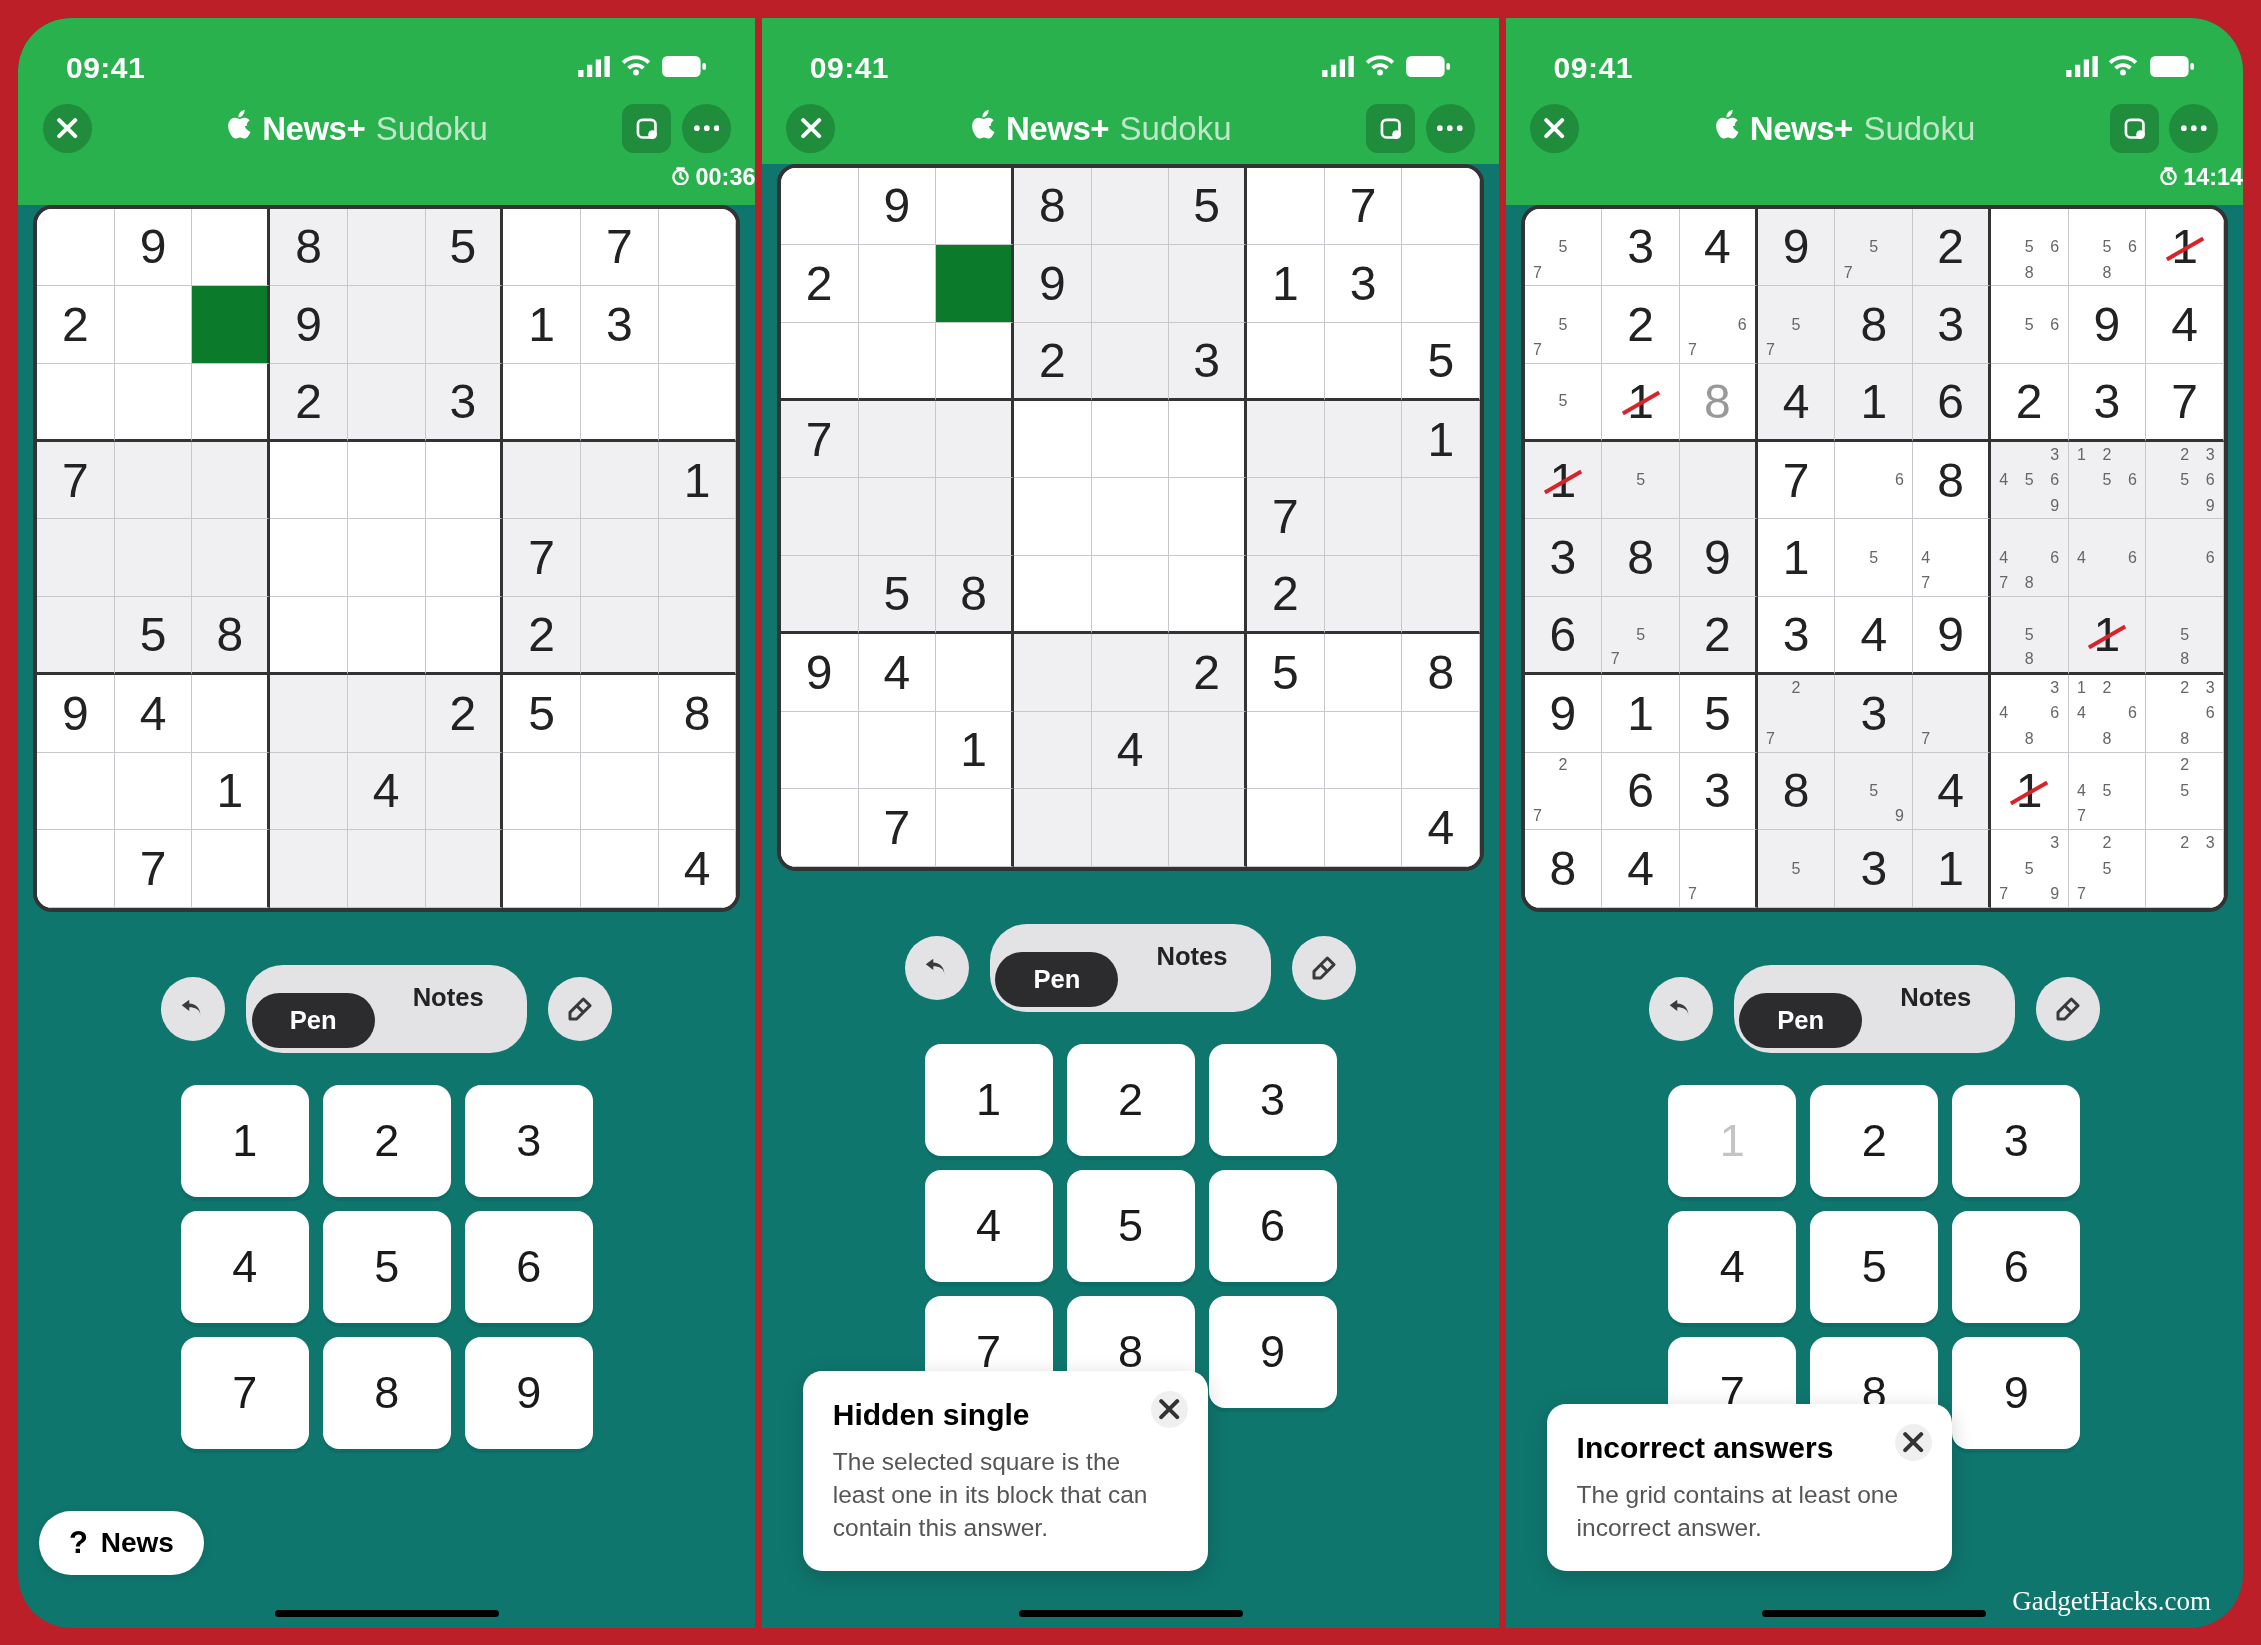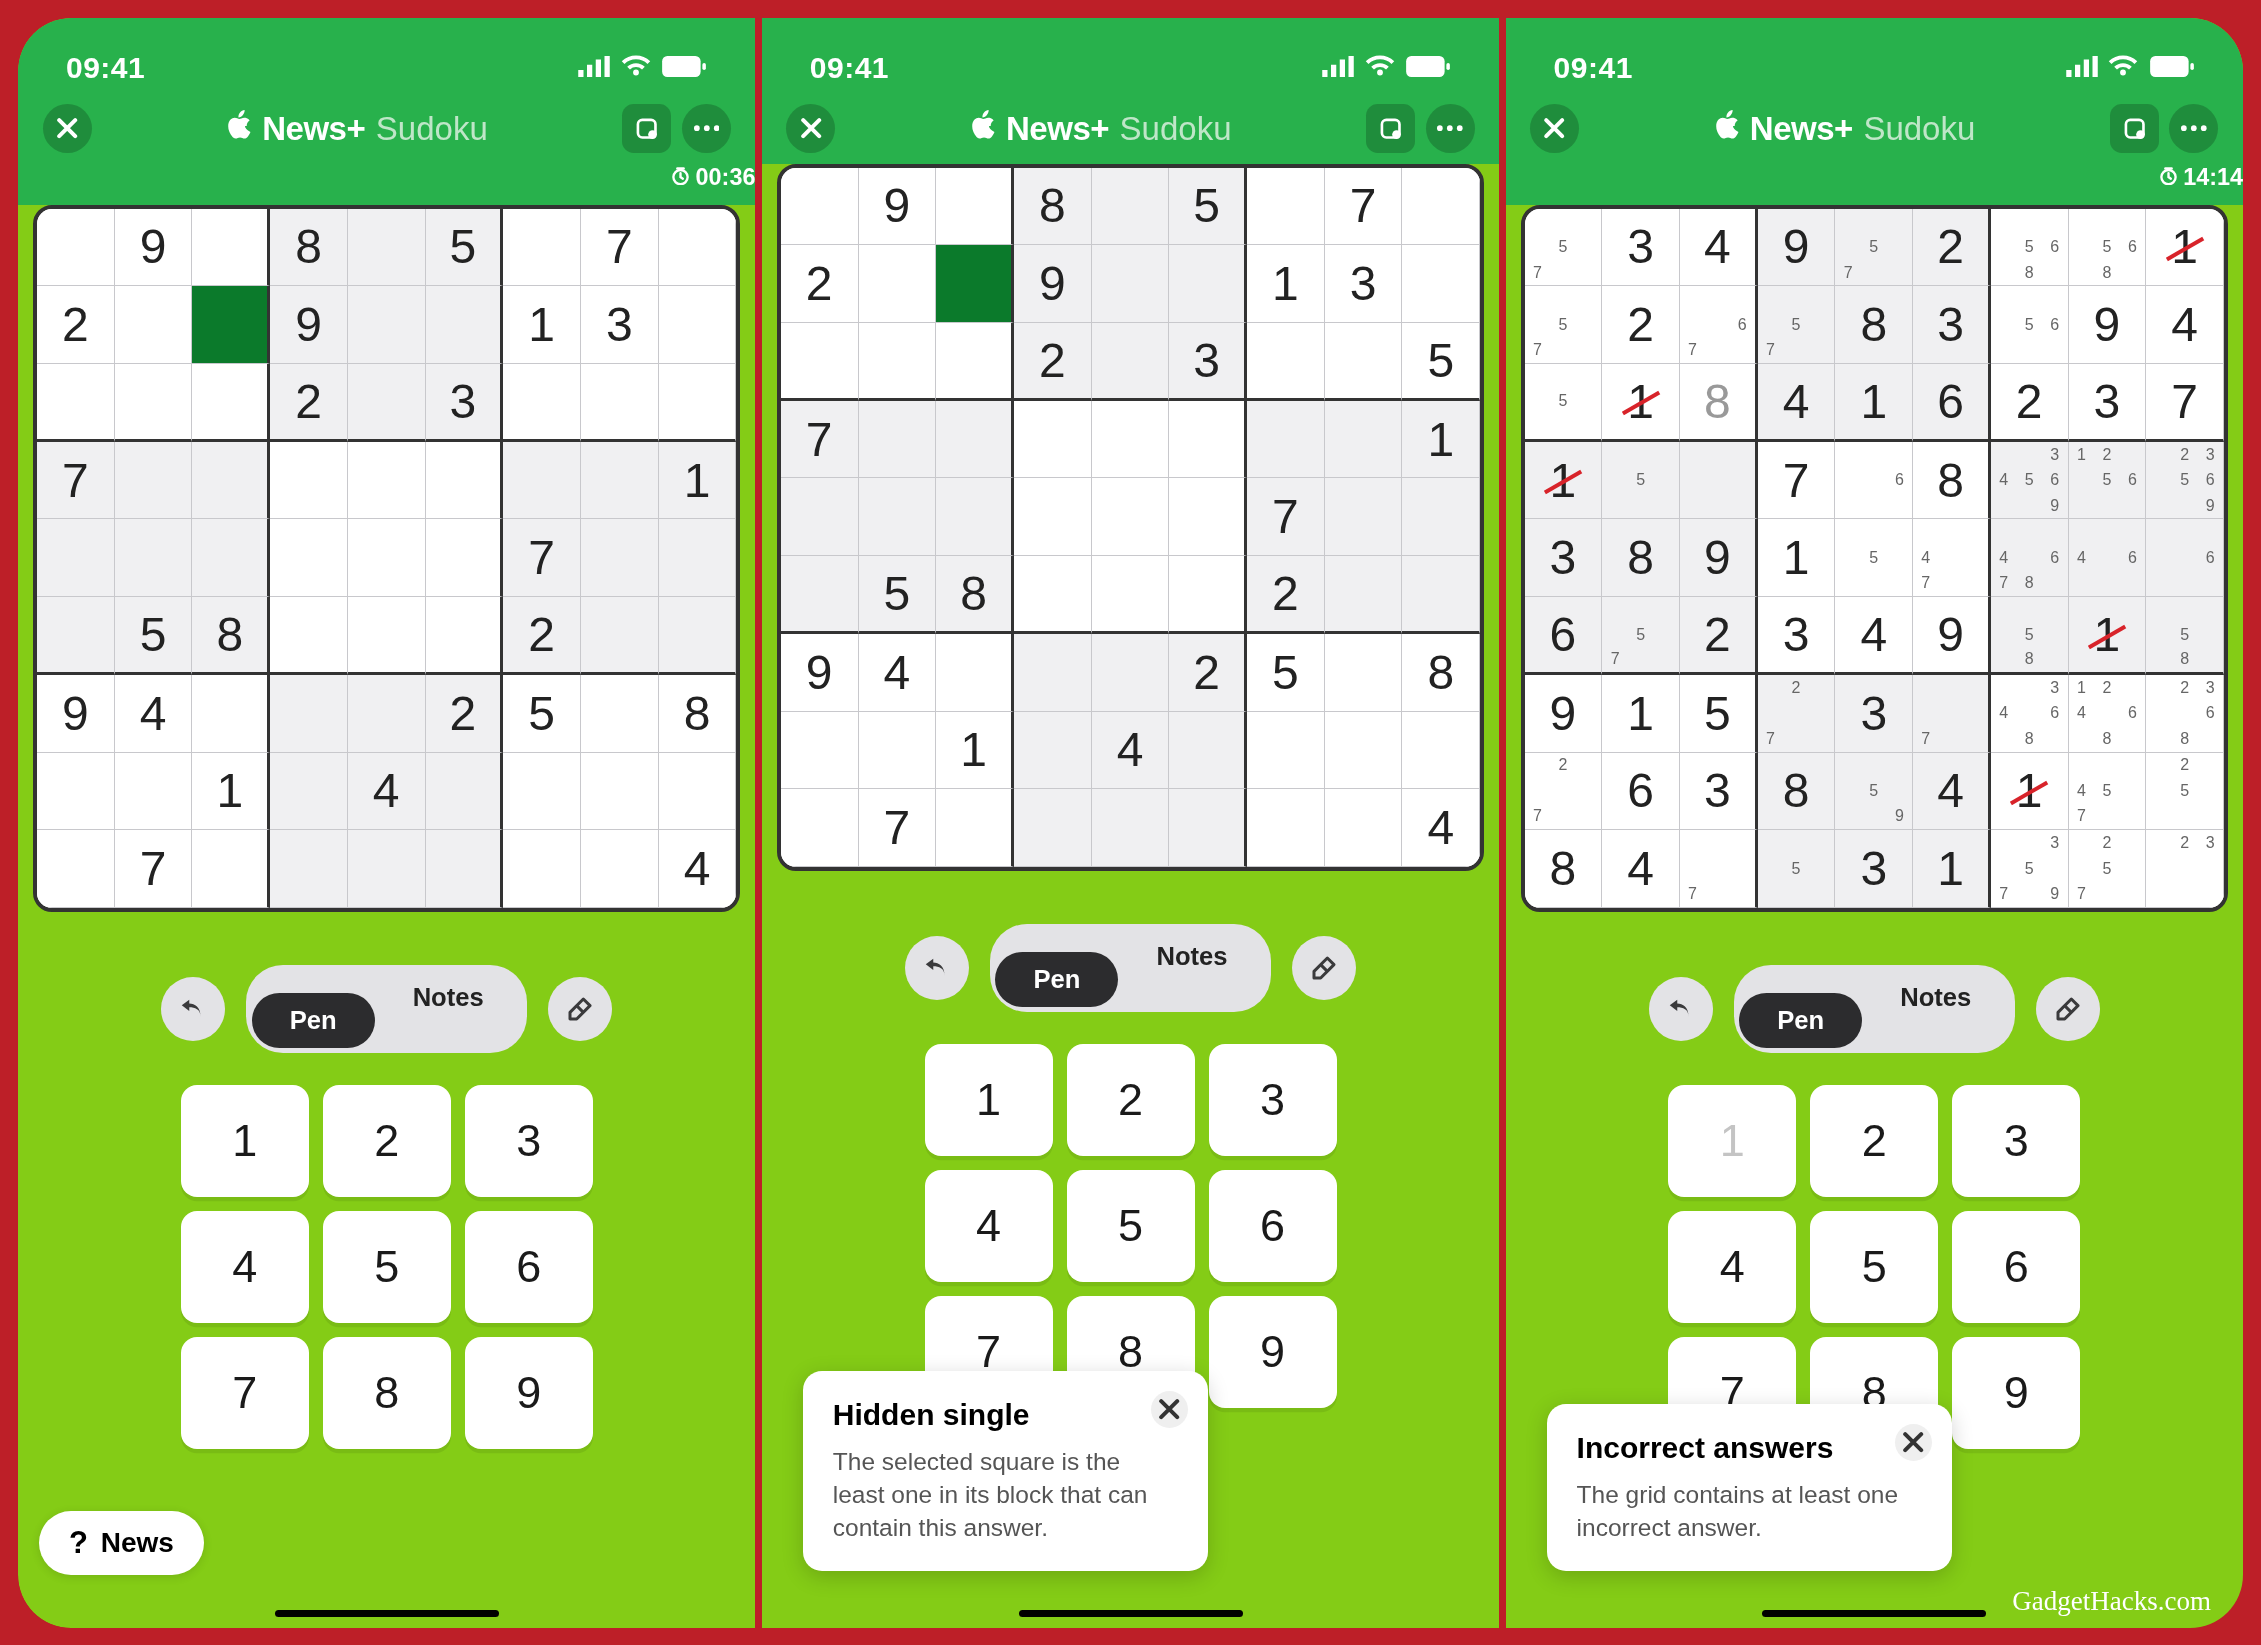--- a/index.html
+++ b/index.html
@@ -14,21 +14,21 @@
     width: 2225px;
     border-radius: 53px;
     overflow: hidden;
     display: flex;
     gap: 6.4px;
     position: relative;
     background: #bd1f28;
   }
   .phone {
     flex: 1;
-    background: #84cc16;
+    background: #0f766e;
     display: flex;
     flex-direction: column;
     min-height: 1610px;
     position: relative;
     overflow: hidden;
   }
   .phone:first-child { border-top-left-radius: 53px; border-bottom-left-radius: 53px; }
   .phone:last-child { border-top-right-radius: 53px; border-bottom-right-radius: 53px; }
   .topbar {
     background: #28b14c;

